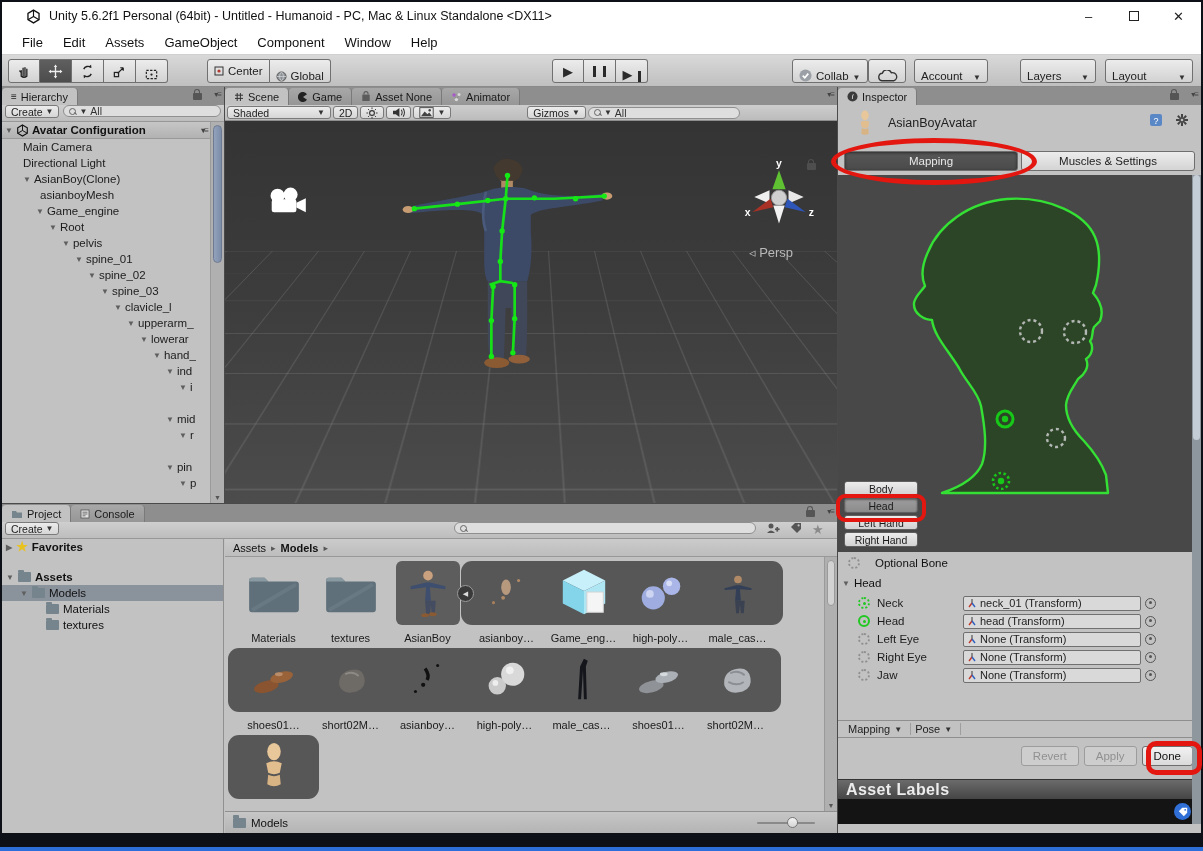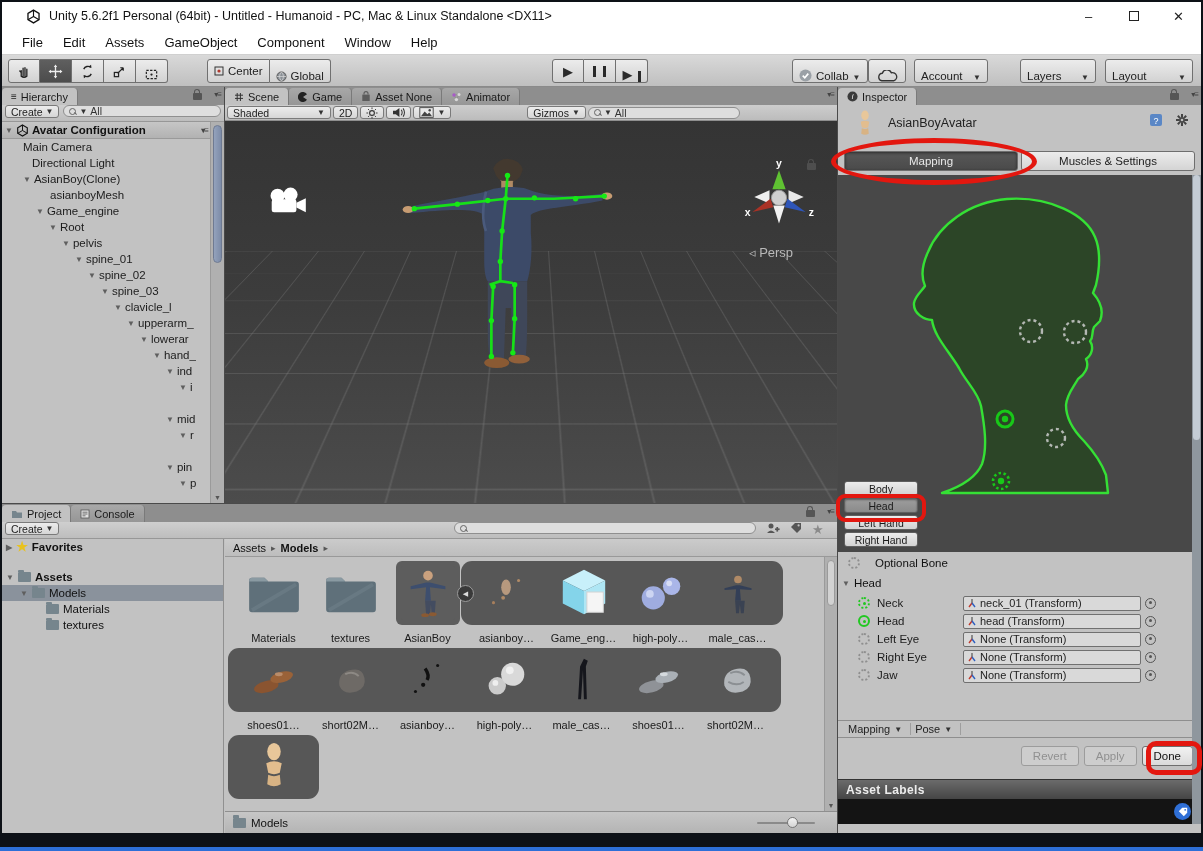--- a/index.html
+++ b/index.html
@@ -111,21 +111,21 @@
   .b-ico.optional_assigned::after, .b-ico.required_assigned::after { content:''; position:absolute; left:2.5px; top:2.5px; width:3.5px; height:3.5px; background:#21c821; border-radius:50%; }
   .b-lbl { width:86px; color:#1c1c1c; }
   .b-field { width:178px; height:15px; background:#d9d9d9; border:1px solid #707070; border-radius:2px; display:flex; align-items:center; gap:3px; padding:0 3px; font-size:11px; color:#222; white-space:nowrap; overflow:hidden; }
   .picker { width:11px; height:11px; border:1.4px solid #555; border-radius:50%; position:relative; margin-left:4px; flex:0 0 auto; }
   .picker::after { content:''; position:absolute; left:2.6px; top:2.6px; width:3px; height:3px; background:#555; border-radius:50%; }
   .footbar { position:absolute; left:0; right:0; top:633px; height:18px; background:#c2c2c2; border-top:1px solid #8e8e8e; border-bottom:1px solid #8e8e8e; display:flex; align-items:center; padding-left:6px; font-size:11px; }
   .fmenu { padding:0 8px 0 4px; border-right:1px solid #9e9e9e; display:flex; gap:4px; align-items:center; color:#222; }
   #action-btns { position:absolute; right:8px; top:659px; display:flex; gap:5px; }
   .abtn { height:20px; padding:0 11px; display:flex; align-items:center; font-size:11.5px; border-radius:3px; border:1px solid #6e6e6e; background:linear-gradient(#f2f2f2,#dadada); color:#111; }
   .abtn.dis { color:#909090; border-color:#9c9c9c; background:#cdcdcd; }
-  .albar { position:absolute; left:0; right:0; top:692px; height:20px; background:linear-gradient(#6b6b6b,#454545); border-top:1px solid #333; display:flex; align-items:center; padding-left:8px; color:#ececec; font-weight:bold; font-size:12px; letter-spacing:.4px; }
+  .albar { position:absolute; left:0; right:0; top:692px; height:20px; background:linear-gradient(#6b6b6b,#454545); border-top:1px solid #333; display:flex; align-items:center; padding-left:8px; color:#ececec; font-weight:bold; font-size:16px; letter-spacing:.4px; }
   .aldark { position:absolute; left:0; right:0; top:712px; height:25px; background:#141414; }
   .tagcirc { position:absolute; right:10px; top:4px; width:17px; height:17px; background:#2f6fd6; border-radius:50%; display:flex; align-items:center; justify-content:center; }
   .ivscroll { position:absolute; right:0; top:88px; bottom:9px; width:9px; background:#8f979e; }
   .ivthumb { position:absolute; left:1px; right:1px; top:0; height:265px; border-radius:4px; background:#c4ccd5; }
 
   
   .anno { position:absolute; border:5px solid #e3170f; pointer-events:none; z-index:60; }
   .bottomdark { position:absolute; left:0; right:0; bottom:4px; height:14px; background:#0d1117; }
   .bottomblue { position:absolute; left:0; right:0; bottom:0; height:4px; background:#2d6fd8; }
   .icon { display:inline-flex; align-items:center; }
@@ -309,28 +309,28 @@
               <path d="M8 1.2 V8 M8 8 L13.9 11.4 M8 8 L2.1 11.4" stroke="#111" stroke-width="1.2"></path>
             </svg>
           </span>
         <span style="flex:1">Avatar Configuration</span>
         <span style="font-size:8px;color:#444;letter-spacing:-1px;margin-right:2px">▾≡</span>
       </div>
       <div id="hier-tree">
           <div class="h-row" style="padding-left: 21px;">
             <span class="h-lbl">Main Camera</span>
           </div>
-          <div class="h-row" style="padding-left: 30px;">
+          <div class="h-row" style="padding-left: 21px;">
             <span class="h-lbl">Directional Light</span>
           </div>
           <div class="h-row" style="padding-left: 21px;">
             <span class="fold">▼</span>
             <span class="h-lbl">AsianBoy(Clone)</span>
           </div>
-          <div class="h-row" style="padding-left: 48px;">
+          <div class="h-row" style="padding-left: 38px;">
             <span class="h-lbl">asianboyMesh</span>
           </div>
           <div class="h-row" style="padding-left: 34px;">
             <span class="fold">▼</span>
             <span class="h-lbl">Game_engine</span>
           </div>
           <div class="h-row" style="padding-left: 47px;">
             <span class="fold">▼</span>
             <span class="h-lbl">Root</span>
           </div>

